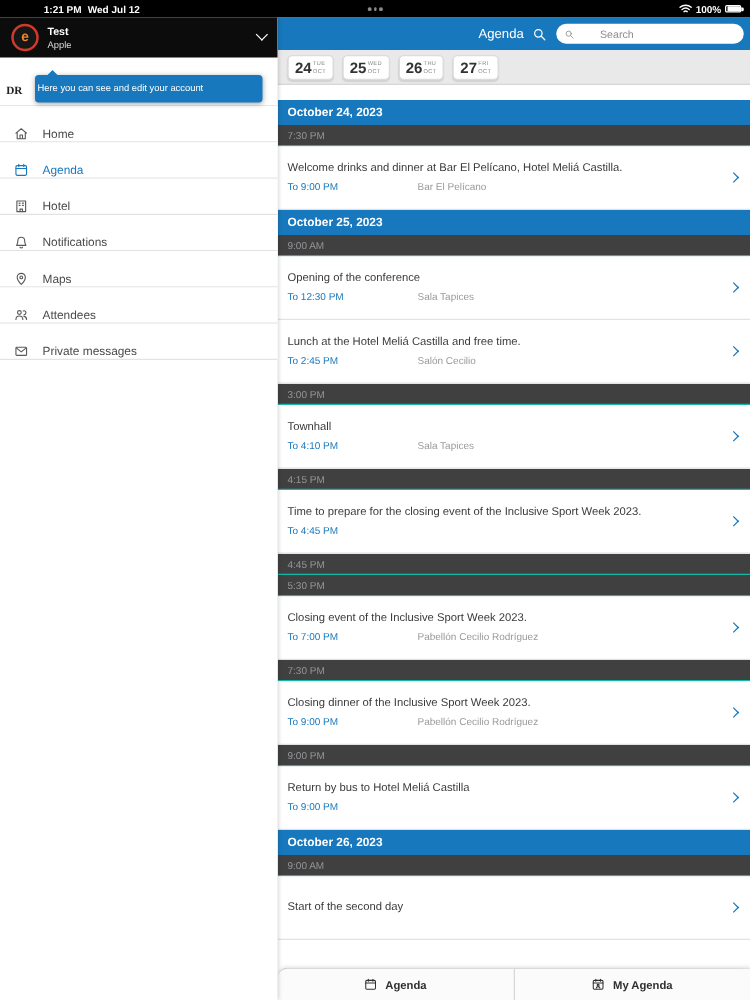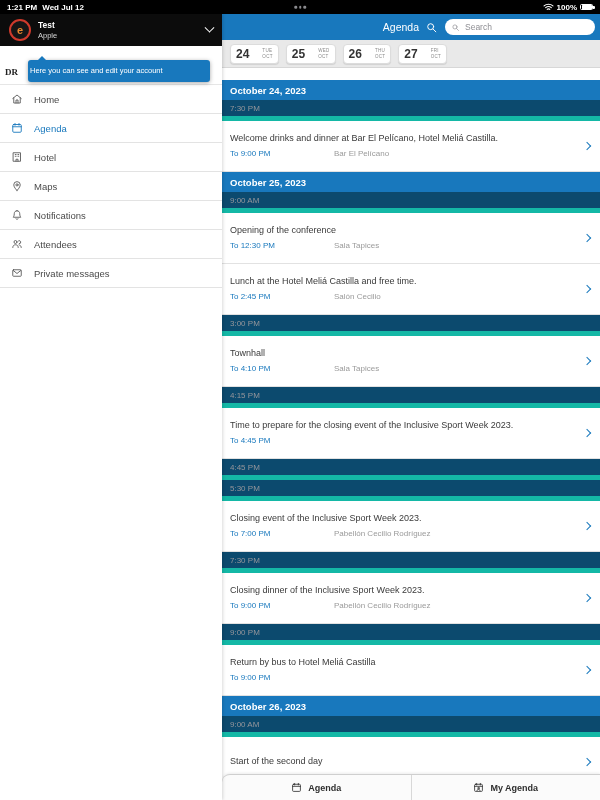--- a/index.html
+++ b/index.html
@@ -8,21 +8,21 @@
     position:relative; width:600px; height:800px; margin:0 auto;
     background:#fff; overflow:hidden;
     font-family:"Liberation Sans", sans-serif;
   }
   
   .statusbar {
     position:absolute; top:0; left:0; right:0; height:14px; background:#000;
     color:#fff; display:flex; align-items:center; justify-content:space-between;
     padding:0 7px; font-size:8px; font-weight:bold; z-index:60;
   }
-  .sb-left { display:flex; gap:5px; }
+  .sb-left { display:flex; gap:5px;margin-left:28px; }
   .sb-right { display:flex; align-items:center; gap:3px; }
   .sb-dots { position:absolute; left:50%; top:50%; transform:translate(-50%,-50%); display:flex; gap:2px; }
   .sb-dots i { width:2.5px; height:2.5px; border-radius:50%; background:#8a8a8e; }
   .batt { position:relative; width:13px; height:6.5px; border:1px solid #fff; border-radius:1.5px; }
   .batt i { position:absolute; inset:0.5px; background:#fff; border-radius:0.5px; }
   .batt b { position:absolute; right:-2.5px; top:1.5px; width:1.5px; height:3px; background:#fff; border-radius:0 1px 1px 0; }
   .wifi { width:11px; height:8px; fill:none; stroke:#fff; stroke-width:1.3; stroke-linecap:round; }
 
   
   .drawer {
@@ -47,56 +47,56 @@
     position:absolute; top:46px; left:28px; right:12px; z-index:5;
     background:#1878bd; color:#fff; font-size:7.5px; line-height:1.3;
     padding:6px 2px; border-radius:3px; box-shadow:0 1px 4px rgba(0,0,0,.35);
   }
   .tooltip::before {
     content:""; position:absolute; top:-4px; left:10px;
     border:4px solid transparent; border-bottom-color:#1878bd; border-top:none;
   }
   .menu { position:absolute; top:70px; left:0; right:0; border-top:1px solid #e6e6e6; }
   .menu-item {
-    display:flex; align-items:center; gap:11px; height:29px; padding:0 11px;
+    display:flex; align-items:flex-end; gap:11px; height:29px; padding:0 11px;
     border-bottom:1px solid #e3e3e3; color:#4a4a4a; font-size:9.5px; cursor:pointer;
     background:#fff;
   }
   .menu-item .ic { width:12px; height:12px; color:#5a5a5a; }
   .menu-item.active { color:#1878bd; }
   .menu-item.active .ic { color:#1878bd; }
 
   
   .content { position:absolute; top:14px; left:222px; right:0; bottom:0; background:#fff; overflow:hidden; }
   .appbar { height:26px; background:#1878bd; display:flex; align-items:center; padding:0 5px; }
   .appbar-title { flex:1; text-align:right; padding-right:6px; color:#fff; font-size:10.5px; }
   .search-btn { width:13px; height:13px; color:#fff; cursor:pointer; flex:0 0 auto; }
   .search-btn .ic { width:13px; height:13px; }
   .searchfield {
     width:150px; height:16px; margin-left:7px; background:#fff; border-radius:8px;
-    display:flex; align-items:center; gap:5px; padding:0 6px; cursor:text;
+    display:flex; align-items:center; gap:20px; padding:0 6px; cursor:text;
   }
   .searchfield .ic { width:9px; height:9px; color:#8e8e93; flex:0 0 auto; }
   .searchfield span { color:#8e8e93; font-size:8.5px; }
 
   .datestrip {
     height:28px; background:#e9e9e9; border-bottom:1px solid #d7d7d7;
     display:flex; align-items:center; gap:7px; padding:0 8px;
   }
   .chip {
     background:#fff; border:1px solid #dcdcdc; border-radius:4px; height:20px;
-    display:flex; align-items:center; gap:13px; padding:0 5px;
+    display:flex; align-items:center; gap:1px; padding:0 5px;
     box-shadow:0 1px 1px rgba(0,0,0,.10); cursor:pointer;
   }
   .chip .day { font-size:12px; font-weight:bold; color:#333; }
   .chip .wk { display:flex; flex-direction:column; font-size:4.5px; line-height:1.25; color:#8a8a8a; letter-spacing:.3px; }
 
   .agenda { position:absolute; top:54px; left:0; right:0; bottom:0; overflow:hidden; padding-top:12px; background:#fff; }
   .sec-bar { background:#1878bd; color:#fff; font-weight:bold; font-size:9.5px; padding:4.5px 8px; }
-  .time-row { background:#0c4a6e; color:#96969b; font-size:8px; padding:3.5px 8px; border-bottom:5px solid #14b8a6; }
+  .time-row { background:#404040; color:#96969b; font-size:8px; padding:3.5px 8px; border-bottom:1px solid #14b8a6; }
   .event-row {
     position:relative; min-height:51px; border-bottom:1px solid #e2e2e2; background:#fff;
     display:flex; flex-direction:column; justify-content:center; gap:4px;
     padding:8px 24px 8px 8px; cursor:pointer;
   }
   .ev-title { font-size:9px; color:#3a3a3a; line-height:1.3; }
   .ev-meta { display:flex; font-size:8px; line-height:1.2; }
   .ev-to { color:#1878bd; width:84px; flex:0 0 auto; }
   .ev-loc { color:#9a9a9a;padding-left:20px; }
   .chev { position:absolute; right:10px; top:50%; width:6px; height:6px;
@@ -221,32 +221,32 @@
           <span>
             <svg class="ic">
               <use href="#icon-hotel"></use>
             </svg>
           </span>
           <span>Hotel</span>
         </div>
         <div class="menu-item">
           <span>
             <svg class="ic">
+              <use href="#icon-bell"></use>
+            </svg>
+          </span>
+          <span>Notifications</span>
+        </div>
+        <div class="menu-item">
+          <span>
+            <svg class="ic">
               <use href="#icon-map-pin"></use>
             </svg>
           </span>
           <span>Maps</span>
-        </div>
-        <div class="menu-item">
-          <span>
-            <svg class="ic">
-              <use href="#icon-bell"></use>
-            </svg>
-          </span>
-          <span>Notifications</span>
         </div>
         <div class="menu-item">
           <span>
             <svg class="ic">
               <use href="#icon-attendees"></use>
             </svg>
           </span>
           <span>Attendees</span>
         </div>
         <div class="menu-item">

